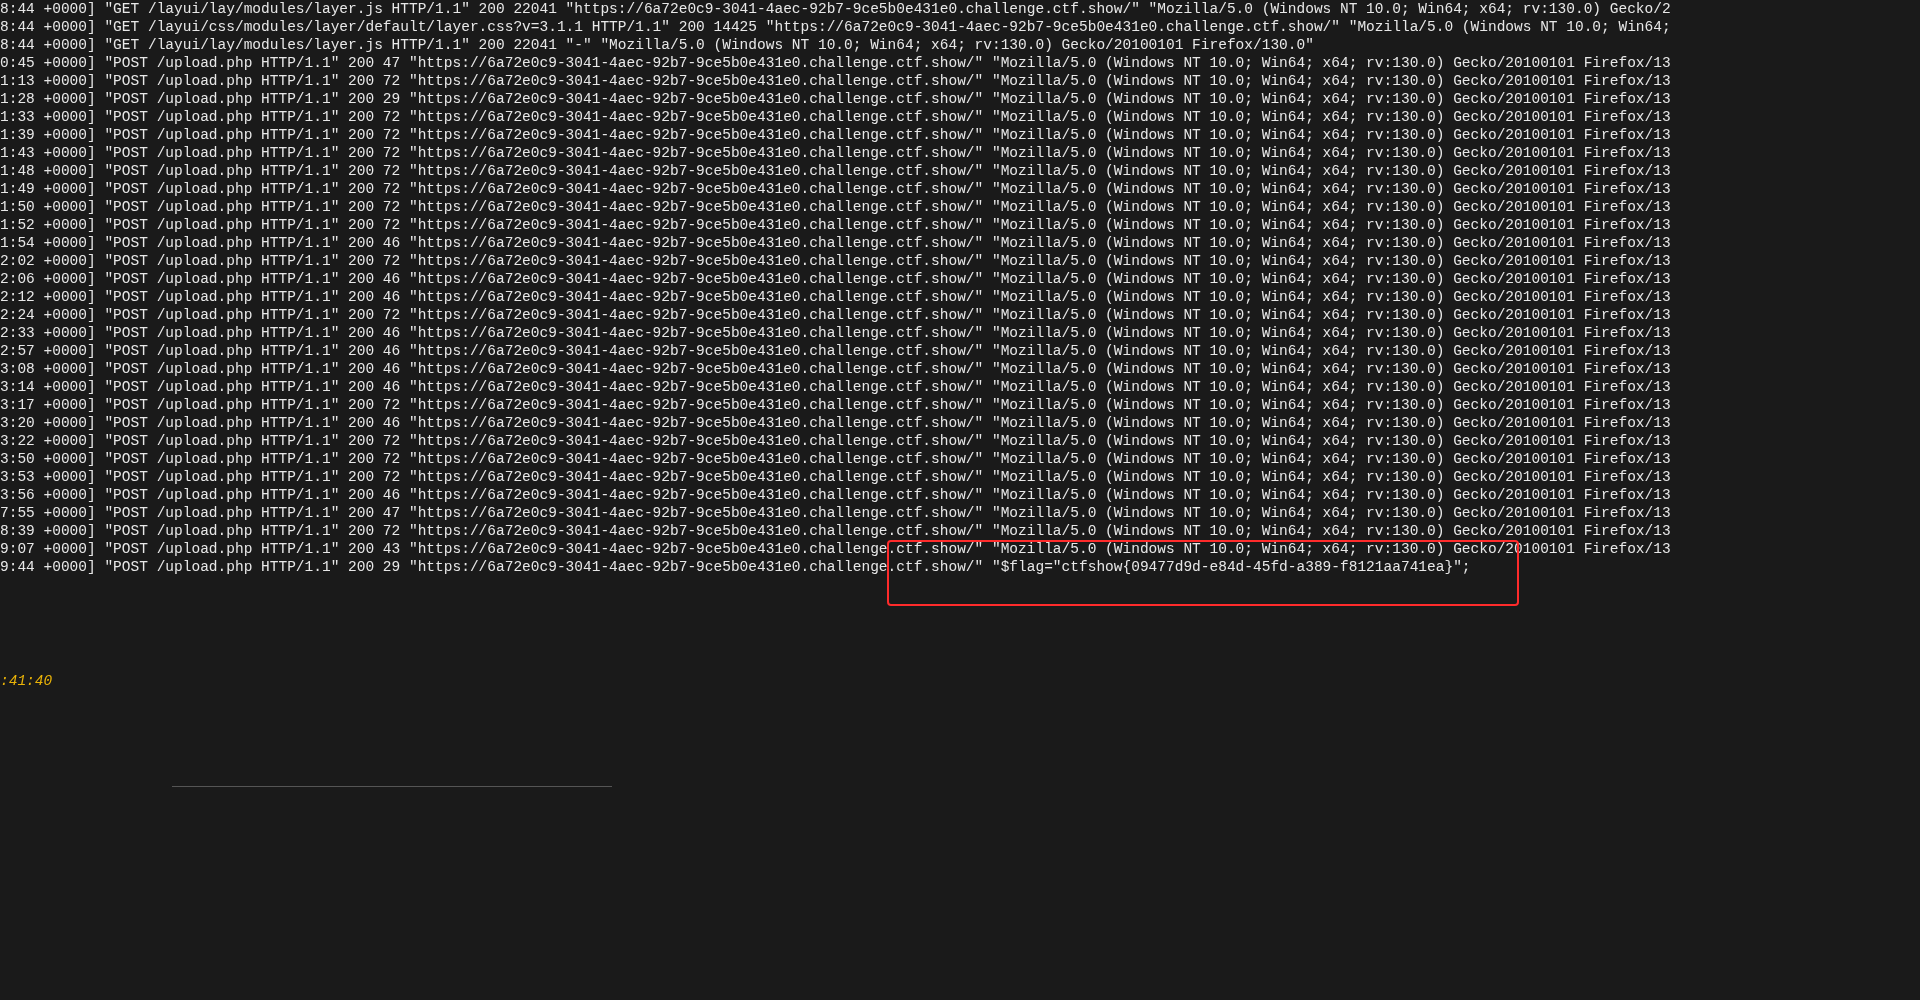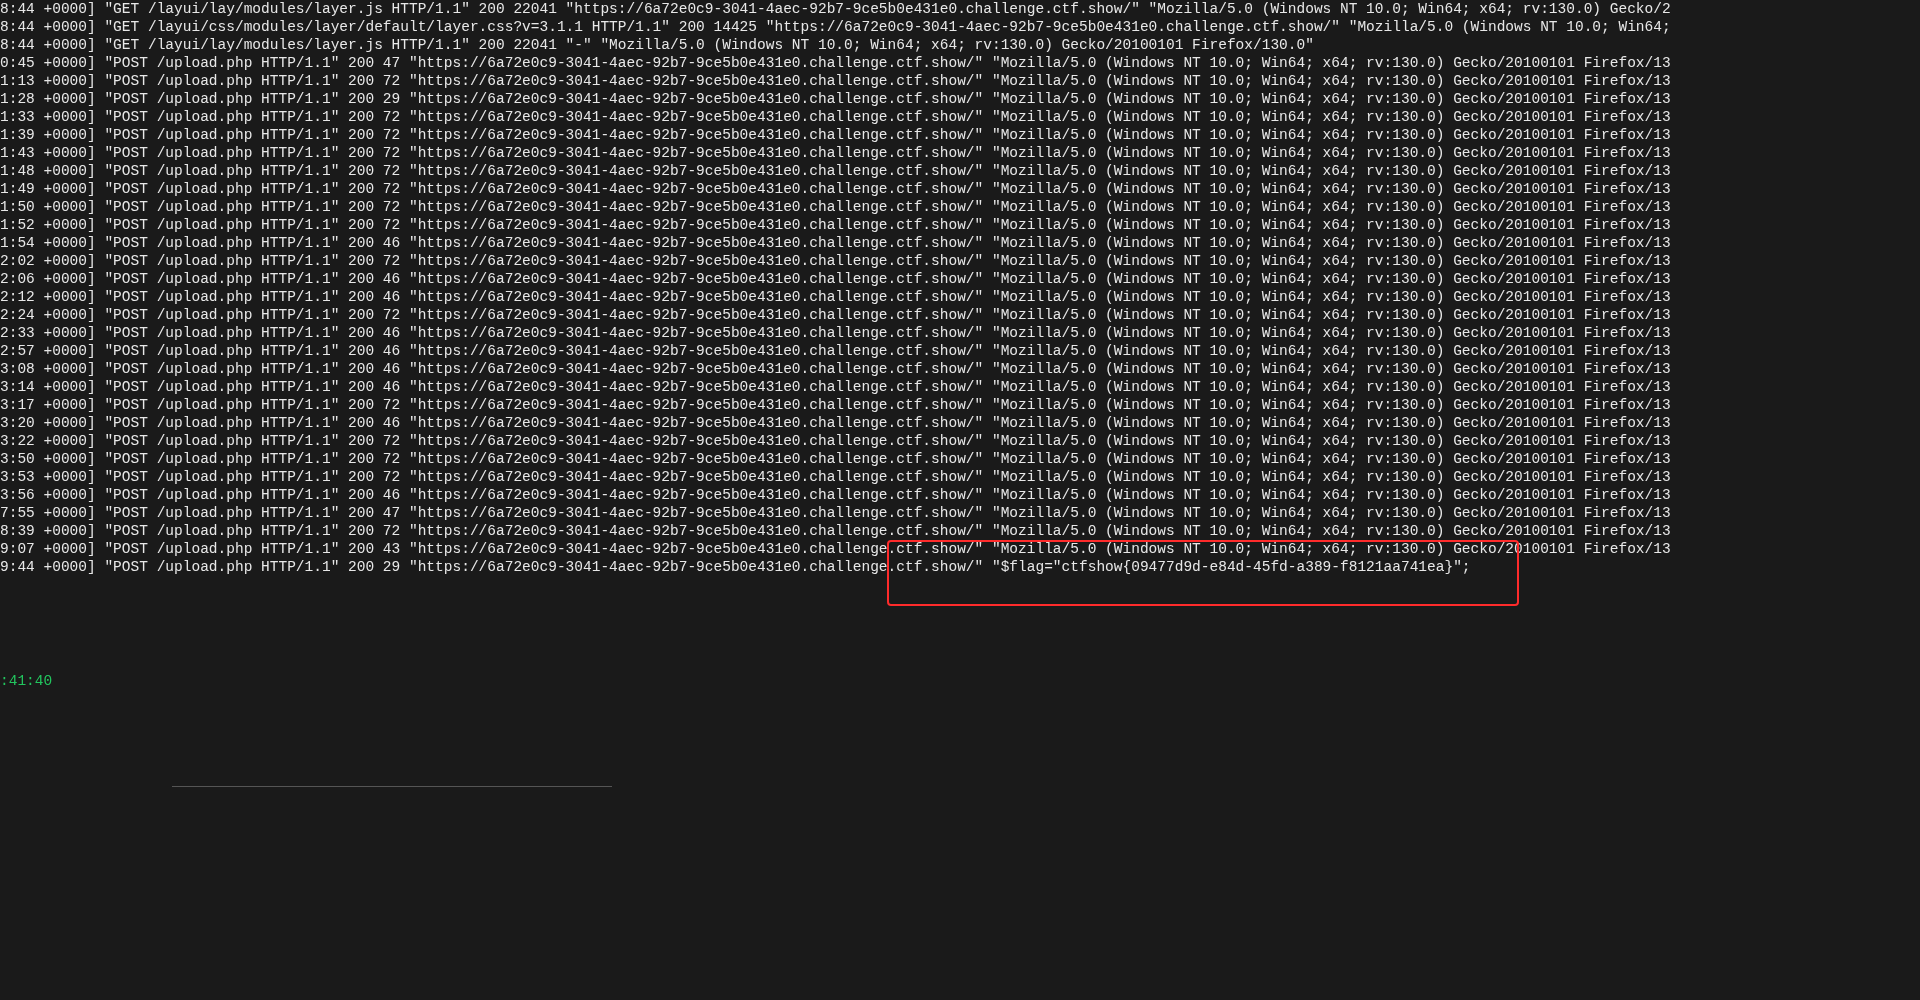--- a/index.html
+++ b/index.html
@@ -23,21 +23,22 @@
     position:absolute;
     border:2px solid #ff2b2b;
     border-radius:4px;
     pointer-events:none;
   }
   #timestamp-bottom{
     position:absolute;
     left:0;
     top:672px;
     white-space:pre;
-    color:#22c55e;
+    color:#eab308;
+    font-style:italic;
   }
   #bottom-divider{
     position:absolute;
     left:172px;
     top:786px;
     width:440px;
     border-top:1px solid #555;
   }
 </style>
 </head>

